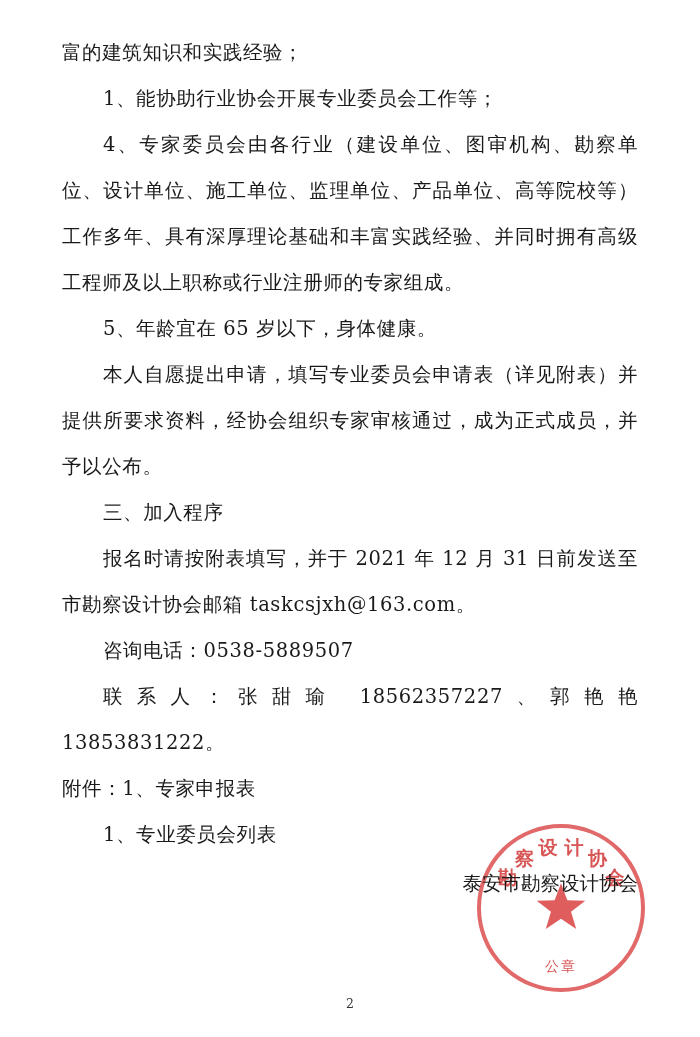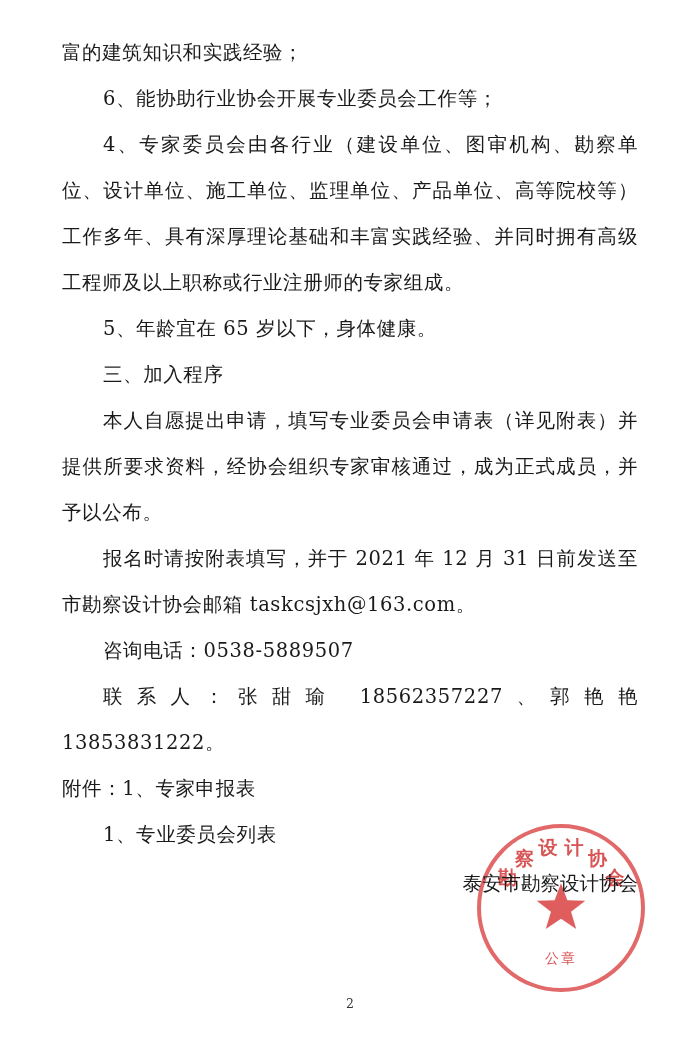--- a/index.html
+++ b/index.html
@@ -83,21 +83,21 @@
     top: 50%;
     width: 22px;
     height: 22px;
     margin: -11px 0 0 -11px;
     text-align: center;
     line-height: 22px;
   }
   .seal-bottom {
     position: absolute;
     left: 50%;
-    bottom: 24px;
+    bottom: 16px;
     transform: translateX(-50%);
     font-size: 14px;
     color: rgba(206, 42, 42, 0.8);
     letter-spacing: 2px;
   }
   
   .signature {
     position: absolute;
     right: 62px;
     top: 862px;
@@ -117,25 +117,25 @@
     color: #333;
     font-family: "DejaVu Serif", "Liberation Serif", serif;
   }
 </style>
 </head>
 <body>
 
 <div class="page">
 
   <p class="para noindent block">富的建筑知识和实践经验；</p>
-  <p class="para indent block">6、能协助行业协会开展专业委员会工作等；</p>
+  <p class="para indent block">1、能协助行业协会开展专业委员会工作等；</p>
   <p class="para indent block">4、专家委员会由各行业（建设单位、图审机构、勘察单位、设计单位、施工单位、监理单位、产品单位、高等院校等）工作多年、具有深厚理论基础和丰富实践经验、并同时拥有高级工程师及以上职称或行业注册师的专家组成。</p>
   <p class="para indent block">5、年龄宜在 65 岁以下，身体健康。</p>
+  <p class="para indent block">本人自愿提出申请，填写专业委员会申请表（详见附表）并提供所要求资料，经协会组织专家审核通过，成为正式成员，并予以公布。</p>
   <p class="para indent block">三、加入程序</p>
-  <p class="para indent block">本人自愿提出申请，填写专业委员会申请表（详见附表）并提供所要求资料，经协会组织专家审核通过，成为正式成员，并予以公布。</p>
   <p class="para indent block">报名时请按附表填写，并于 2021 年 12 月 31 日前发送至市勘察设计协会邮箱 taskcsjxh@163.com。</p>
   <p class="para indent block">咨询电话：0538-5889507</p>
   <p class="para indent block">联系人：张甜瑜 18562357227、郭艳艳 13853831222。</p>
   <p class="para noindent block">附件：1、专家申报表</p>
   <p class="para indent block">1、专业委员会列表</p>
 
   <div class="seal">
     <div class="ring"></div>
     <svg class="star" viewBox="0 0 100 100">
       <polygon points="50,4 61.8,35.5 95,36.5 68.6,57 78.2,89 50,70 21.8,89 31.4,57 5,36.5 38.2,35.5" fill="currentColor"></polygon>

